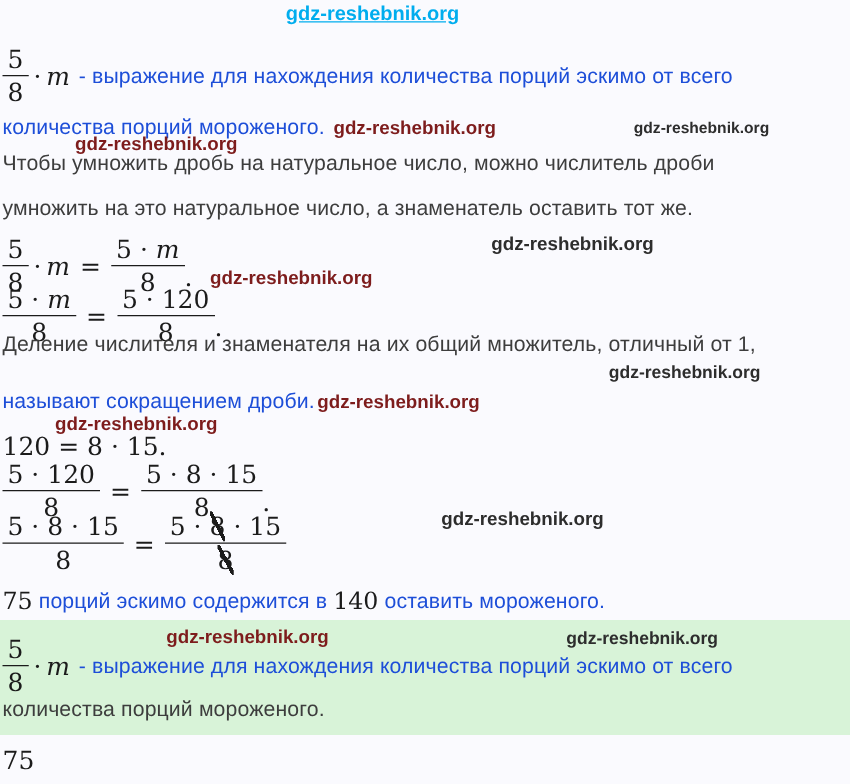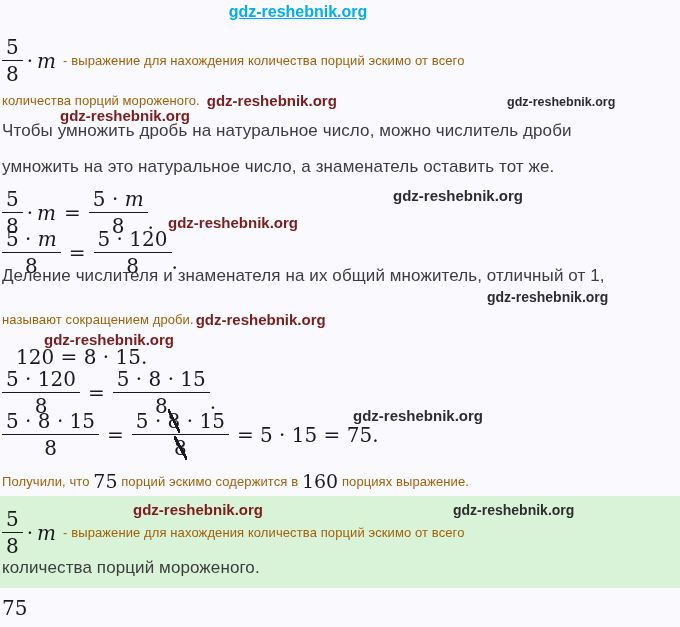--- a/index.html
+++ b/index.html
@@ -11,21 +11,21 @@
     overflow: hidden;
   }
   #page { position: absolute; left: 0; top: 0; width: 596px; height: 627px; }
 
   .txt {
     position: absolute; left: 2px;
     color: #3d3d3d; font-size: 17px;
     white-space: nowrap; letter-spacing: 0.1px;
   }
   .row { position: absolute; left: 2px; display: flex; align-items: center; }
-  .sans { color: #a16207; font-size: 13px; white-space: pre; letter-spacing: 0.1px; }
+  .sans { color: #1d4ed8; font-size: 17px; white-space: pre; letter-spacing: 0.1px; }
   .gap-l { margin-left: 7px; }
 
   .math {
     font-family: "DejaVu Serif", "Liberation Serif", serif;
     color: #1b1b1b; font-size: 20px; line-height: 1.12;
   }
   .math span { white-space: pre; }
   .frac { display: inline-flex; flex-direction: column; align-items: center; }
   .frac .num { display: block; padding: 0 4px 2px; border-bottom: 1.5px solid #1b1b1b; }
   .frac .den { display: block; padding: 2px 4px 0; }
@@ -57,21 +57,21 @@
   #rule1-l1 { top: 121px; }
   #rule1-l2 { top: 157px; }
   #row-math1 { top: 188px; }
   #wm-3  { left: 393px; top: 187px; }
   #row-math2 { top: 228px; }
   #wm-4  { left: 168px; top: 214px; }
   #rule2-l1 { top: 266px; }
   #wm-5  { left: 487px; top: 289px; font-size: 14px; }
   #row-rule2l2 { top: 311px; align-items: center; }
   #wm-6  { left: 44px; top: 331px; }
-  #math3-line { position: absolute; left: 16px; top: 346px; }
+  #math3-line { position: absolute; left: 2px; top: 346px; }
   #row-math4 { top: 368px; }
   #row-math5 { top: 410px; }
   #wm-7  { left: 353px; top: 407px; }
   #row-result { top: 470px; }
   #green {
     position: absolute; left: 0; top: 496px;
     width: 680px; height: 92px; background: #d8f3d8;
   }
   #wm-8  { left: 133px; top: 501px; }
   #wm-9  { left: 453px; top: 502px; font-size: 14px; }
@@ -170,30 +170,28 @@
   <div id="row-math5" class="row math">
     <span class="frac">
       <span class="num">5 · 8 · 15</span>
       <span class="den">8</span>
     </span>
     <span class="eq">=</span>
     <span class="frac">
       <span class="num"><span>5 · </span><span class="cancel">8</span><span> · 15</span></span>
       <span class="den"><span class="cancel">8</span></span>
     </span>
-    <span class="tail" style="padding-left:8px">= 5 · 15 = 75.</span>
   </div>
   <span id="wm-7" class="wm wm-abs wm-dark">gdz-reshebnik.org</span>
 
   <div id="row-result" class="row">
-    <span class="sans">Получили, что </span>
     <span class="num-serif">75</span>
     <span class="sans"> порций эскимо содержится в </span>
-    <span class="num-serif">160</span>
-    <span class="sans"> порциях выражение.</span>
+    <span class="num-serif">140</span>
+    <span class="sans"> оставить мороженого.</span>
   </div>
 
   <div id="green"></div>
   <span id="wm-8" class="wm wm-abs wm-red">gdz-reshebnik.org</span>
   <span id="wm-9" class="wm wm-abs wm-dark">gdz-reshebnik.org</span>
   <div id="row-high1" class="row">
     <span class="math frac">
       <span class="num">5</span>
       <span class="den">8</span>
     </span>

